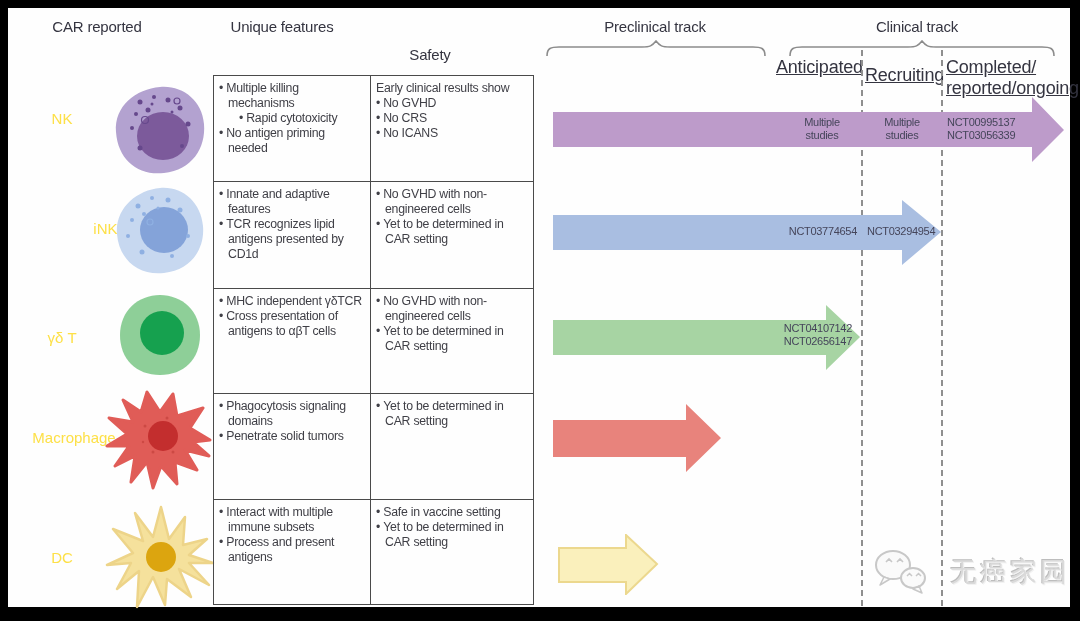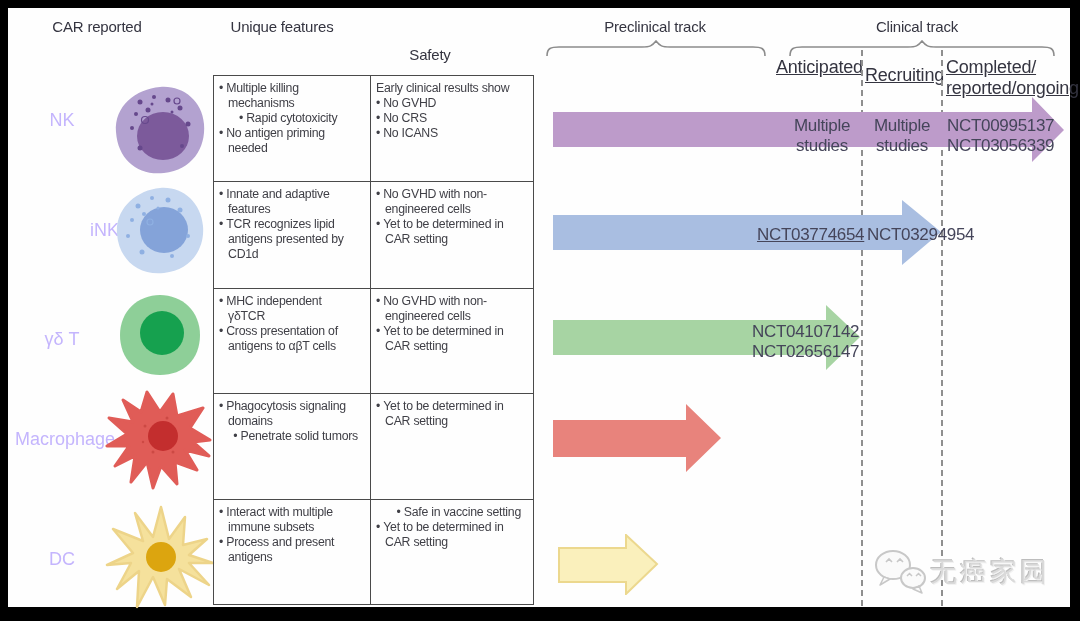--- a/index.html
+++ b/index.html
@@ -2,32 +2,32 @@
 <html><head>
 <meta charset="utf-8">
 <style>
   html,body{margin:0;padding:0;background:#1a1a1a;}
   .canvas{position:relative;width:1080px;height:621px;background:#000;overflow:hidden;
           font-family:"Liberation Sans",sans-serif;color:#3f3f46;}
   .page{position:absolute;left:8px;top:8px;width:1062px;height:599px;background:#fefefe;}
   .abs{position:absolute;}
   .hdr{font-size:15px;color:#343440;text-align:center;letter-spacing:-0.2px;}
   .subhdr{font-size:18px;color:#343440;letter-spacing:-0.2px;white-space:pre-line;line-height:1.18;text-decoration:underline;}
-  .vehicle-label{font-size:18px;color:#c4b5fd;text-align:center;width:124px;}
+  .vehicle-label{font-size:15px;color:#fde047;text-align:center;width:124px;}
   .dash-line{border-left:2px dashed #8f8f8f;width:0;height:556px;top:50px;}
   .grid-table{left:213px;top:75px;width:319px;border:1.6px solid #4a4a4a;display:grid;
               grid-template-columns:157px 162px;grid-template-rows:106px 107px 105px 106px 104px;}
   .cell{border-right:1.4px solid #4a4a4a;border-bottom:1.4px solid #4a4a4a;
-        padding:5px 12px 0 5px;font-size:12.3px;line-height:1.22;letter-spacing:-0.25px;overflow:hidden;}
+        padding:5px 3px 0 5px;font-size:12.3px;line-height:1.22;letter-spacing:-0.25px;overflow:hidden;}
   .cell.last-col{border-right:none;}
   .cell.last-row{border-bottom:none;}
   .cell ul{margin:0;padding:0;list-style:none;}
   .cell li{padding-left:9px;text-indent:-9px;}
   .cell li::before{content:"\2022\00a0";}
-  .arrow-label{font-size:17px;line-height:1.2;color:#45455a;white-space:pre-line;letter-spacing:-0.3px;}
+  .arrow-label{font-size:11px;line-height:1.2;color:#45455a;white-space:pre-line;letter-spacing:-0.3px;}
   .ta-c{text-align:center;} .ta-r{text-align:right;}
   .watermark-text{font-size:27px;color:#dadada;letter-spacing:3px;
         text-shadow:1px 1px 0 #f2f2f2,-1px -1px 0 #bdbdbd;}
   svg{display:block;}
 </style>
 </head>
 <body>
 
 <div class="canvas">
   <div class="page"></div>
@@ -49,21 +49,21 @@
   <div class="abs subhdr" style="left: 865px; top: 57px; white-space: pre-line; margin-top: 8px;">Recruiting</div>
   <div class="abs subhdr" style="left: 946px; top: 57px; white-space: pre-line;">Completed/
 reported/ongoing</div>
 
   <div class="abs dash-line" style="left:861px;"></div>
   <div class="abs dash-line" style="left:941px;"></div>
 
   <div class="abs vehicle-label" style="left: 0px; top: 110px; white-space: pre-line;">NK</div>
   <div class="abs vehicle-label" style="left: 0px; top: 220px; white-space: pre-line; margin-left: 48px;">iNKT</div>
   <div class="abs vehicle-label" style="left: 0px; top: 329px; white-space: pre-line;">γδ T</div>
-  <div class="abs vehicle-label" style="left: 3px; top: 429px; white-space: pre-line;">Macrophage</div>
+  <div class="abs vehicle-label" style="left: 12px; top: 429px; white-space: pre-line;">Macrophage</div>
   <div class="abs vehicle-label" style="left: 0px; top: 549px; white-space: pre-line;">DC</div>
 
   <svg class="abs" style="left:112px;top:84px;" width="96" height="92" viewBox="0 0 96 92">
     <path d="M48,3 C70,1 90,16 92,40 C94,64 80,86 52,89 C26,92 6,76 4,48 C2,22 24,5 48,3 Z" fill="#b3a2d0"></path>
     <ellipse cx="51" cy="52" rx="26" ry="24" fill="#7c5a9b"></ellipse>
     <g fill="#66488c">
       <circle cx="28" cy="18" r="2.5"></circle>
         <circle cx="42" cy="13" r="2"></circle>
         <circle cx="56" cy="16" r="2.5"></circle>
       <circle cx="24" cy="30" r="2"></circle>
@@ -157,37 +157,37 @@
     </div>
     <div class="cell last-col">
       <ul>
         <li style="white-space: pre-line;">No GVHD with non-engineered cells</li>
         <li style="white-space: pre-line;">Yet to be determined in CAR setting</li>
       </ul>
     </div>
     <div class="cell">
       <ul>
         <li style="white-space: pre-line;">Phagocytosis signaling domains</li>
-        <li style="white-space: pre-line; text-align: right;">Penetrate solid tumors</li>
+        <li style="white-space: pre-line;">Penetrate solid tumors</li>
       </ul>
     </div>
     <div class="cell last-col">
       <ul>
         <li style="white-space: pre-line;">Yet to be determined in CAR setting</li>
       </ul>
     </div>
     <div class="cell last-row">
       <ul>
         <li style="white-space: pre-line;">Interact with multiple immune subsets</li>
         <li style="white-space: pre-line;">Process and present antigens</li>
       </ul>
     </div>
     <div class="cell last-col last-row">
       <ul>
-        <li style="white-space: pre-line; text-align: right;">Safe in vaccine setting</li>
+        <li style="white-space: pre-line;">Safe in vaccine setting</li>
         <li style="white-space: pre-line;">Yet to be determined in CAR setting</li>
       </ul>
     </div>
   </div>
 
   <svg class="abs" style="left:553px;top:97px;" width="512" height="66" viewBox="0 0 512 66">
     <polygon points="0,15 479,15 479,0 511,33 479,65 479,50 0,50" fill="#bd9bca"></polygon>
   </svg>
   <svg class="abs" style="left:553px;top:200px;" width="389" height="65" viewBox="0 0 389 65">
     <polygon points="0,15 349,15 349,0 388,32 349,65 349,50 0,50" fill="#a9bee1"></polygon>
@@ -202,27 +202,27 @@
     <polygon points="1,14 68,14 68,1 99,30 68,60 68,48 1,48" stroke="#ecd88e" stroke-width="2" fill="#faf0bc"></polygon>
   </svg>
 
   <div class="abs arrow-label ta-c" style="left: 792px; top: 116px; width: 60px; white-space: pre-line;">Multiple
 studies</div>
   <div class="abs arrow-label ta-c" style="left: 872px; top: 116px; width: 60px; white-space: pre-line;">Multiple
 studies</div>
   <div class="abs arrow-label" style="left: 947px; top: 116px; width: 110px; white-space: pre-line;">NCT00995137
 NCT03056339</div>
 
-  <div class="abs arrow-label ta-r" style="left: 757px; top: 225px; width: 100px; white-space: pre-line; text-decoration: underline;">NCT03774654</div>
+  <div class="abs arrow-label ta-r" style="left: 757px; top: 225px; width: 100px; white-space: pre-line;">NCT03774654</div>
   <div class="abs arrow-label" style="left: 867px; top: 225px; width: 90px; white-space: pre-line;">NCT03294954</div>
 
   <div class="abs arrow-label ta-r" style="left: 752px; top: 322px; width: 100px; white-space: pre-line;">NCT04107142
 NCT02656147</div>
 
-  <div class="abs" style="left:872px;top:548px;display:flex;align-items:center;gap:2px;justify-content:space-between;">
+  <div class="abs" style="left:872px;top:548px;display:flex;align-items:center;gap:22px;justify-content:space-between;">
     <svg width="56" height="48" viewBox="0 0 56 48">
       <ellipse cx="21" cy="17" rx="17" ry="14" fill="#fafafa" stroke="#c8c8c8" stroke-width="2"></ellipse>
       <path d="M12,29 L8,37 L18,31 Z" fill="#fafafa" stroke="#c8c8c8" stroke-width="1.5" stroke-linejoin="round"></path>
       <path d="M14,14 l3,-3 l3,3 M25,14 l3,-3 l3,3" fill="none" stroke="#c8c8c8" stroke-width="1.6"></path>
       <ellipse cx="41" cy="30" rx="12" ry="10" fill="#fafafa" stroke="#c8c8c8" stroke-width="2"></ellipse>
       <path d="M47,38 L50,45 L41,41 Z" fill="#fafafa" stroke="#c8c8c8" stroke-width="1.5" stroke-linejoin="round"></path>
       <path d="M35,28 l2.5,-2.5 l2.5,2.5 M44,28 l2.5,-2.5 l2.5,2.5" fill="none" stroke="#c8c8c8" stroke-width="1.5"></path>
     </svg>
     <span class="watermark-text" style="white-space: pre-line;">无癌家园</span>
   </div>

